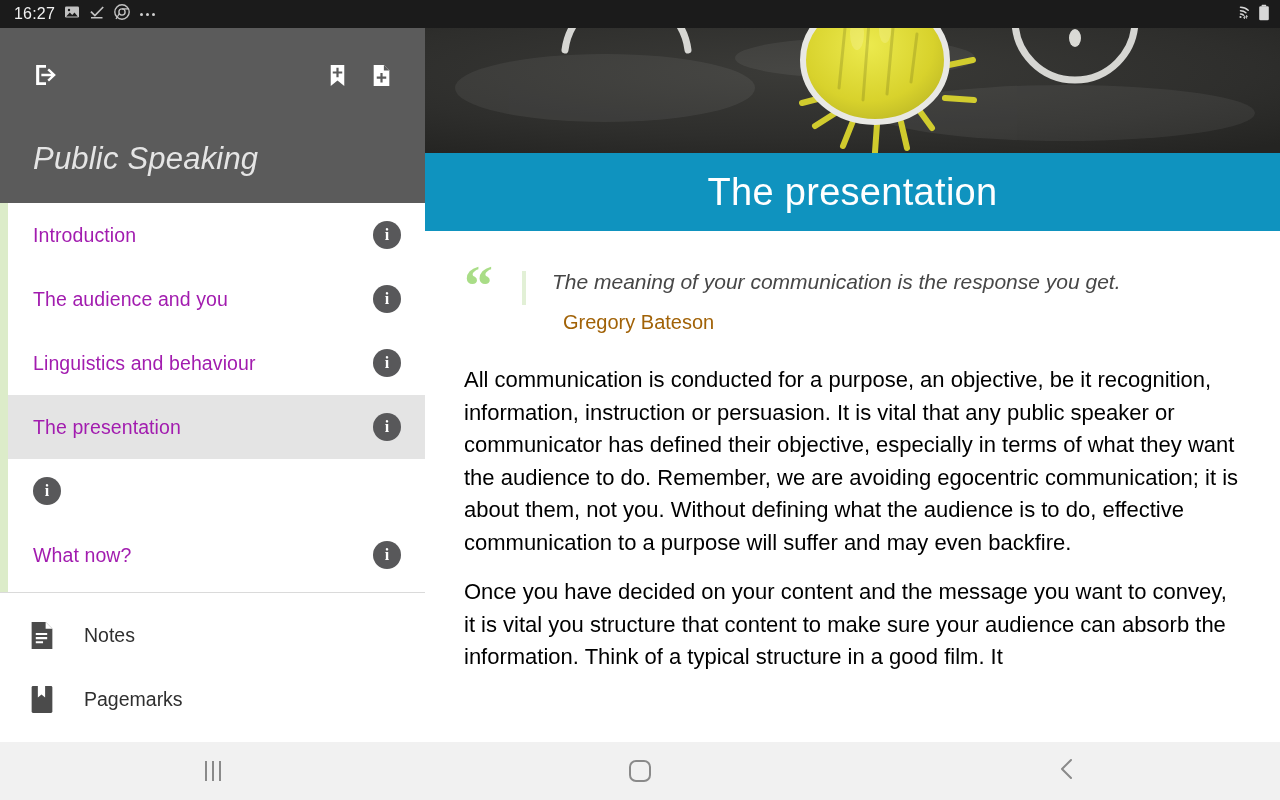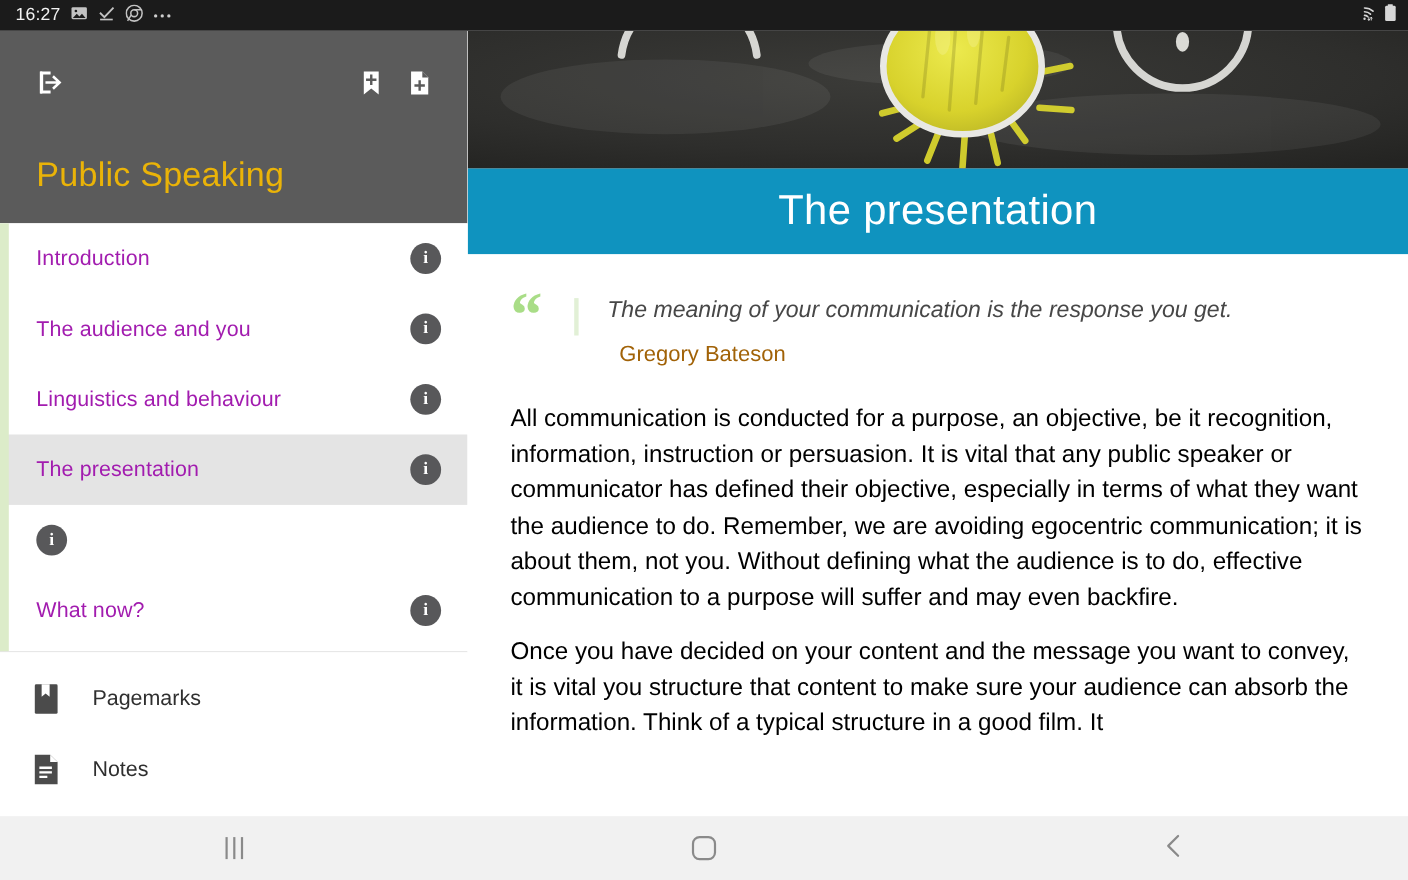--- a/index.html
+++ b/index.html
@@ -52,25 +52,26 @@
   .dh-icons .spacer { flex: 1; }
   .dh-btn {
     width: 44px; height: 44px;
     display: flex; align-items: center; justify-content: center;
     cursor: pointer;
   }
   .dh-btn.left { margin-left: 2px; }
   .dh-title {
     position: absolute;
     left: 33px; bottom: 26px;
-    color: #eab308;
+    color: #e5e5e5;
     font-size: 31px;
     font-weight: 400;
     letter-spacing: .2px;
     white-space: nowrap;
+    font-style: italic;
   }
 
   .drawer-list {
     position: relative;
     width: 425px; height: 389px;
     background: #ffffff;
   }
   .green-rail {
     position: absolute; left: 0; top: 0;
     width: 8px; height: 389px;
@@ -341,35 +342,35 @@
         <span class="info-badge">i</span>
       </div>
     </div>
 
     <div class="drawer-divider"></div>
 
     <div class="drawer-footer">
       <div class="footer-item">
         <span class="footer-icon">
           <svg width="26" height="29" viewBox="0 0 24 28">
-            <rect x="2" y="1" width="20" height="26" rx="1.3" fill="#4b4b4b"></rect>
-            <path d="M8 1h7v11l-3.5-2.8L8 12z" fill="#ffffff"></path>
+            <path d="M2 1h13.5L22 7.4V27H2z" fill="#4b4b4b"></path>
+            <path d="M15.5 1v6.4H22z" fill="#ffffff"></path>
+            <path d="M6 12.5h11M6 16.5h11M6 20.5h7" stroke="#ffffff" stroke-width="2"></path>
           </svg>
         </span>
-        <span class="footer-label">Pagemarks</span>
+        <span class="footer-label">Notes</span>
       </div>
       <div class="footer-item">
         <span class="footer-icon">
           <svg width="26" height="29" viewBox="0 0 24 28">
-            <path d="M2 1h13.5L22 7.4V27H2z" fill="#4b4b4b"></path>
-            <path d="M15.5 1v6.4H22z" fill="#ffffff"></path>
-            <path d="M6 12.5h11M6 16.5h11M6 20.5h7" stroke="#ffffff" stroke-width="2"></path>
+            <rect x="2" y="1" width="20" height="26" rx="1.3" fill="#4b4b4b"></rect>
+            <path d="M8 1h7v11l-3.5-2.8L8 12z" fill="#ffffff"></path>
           </svg>
         </span>
-        <span class="footer-label">Notes</span>
+        <span class="footer-label">Pagemarks</span>
       </div>
     </div>
   </div>
 
   <div class="content">
 
     <div class="hero">
       <svg width="855" height="125" viewBox="0 0 855 125">
         <defs>
           <radialGradient id="board" cx="45%" cy="35%" r="80%">

